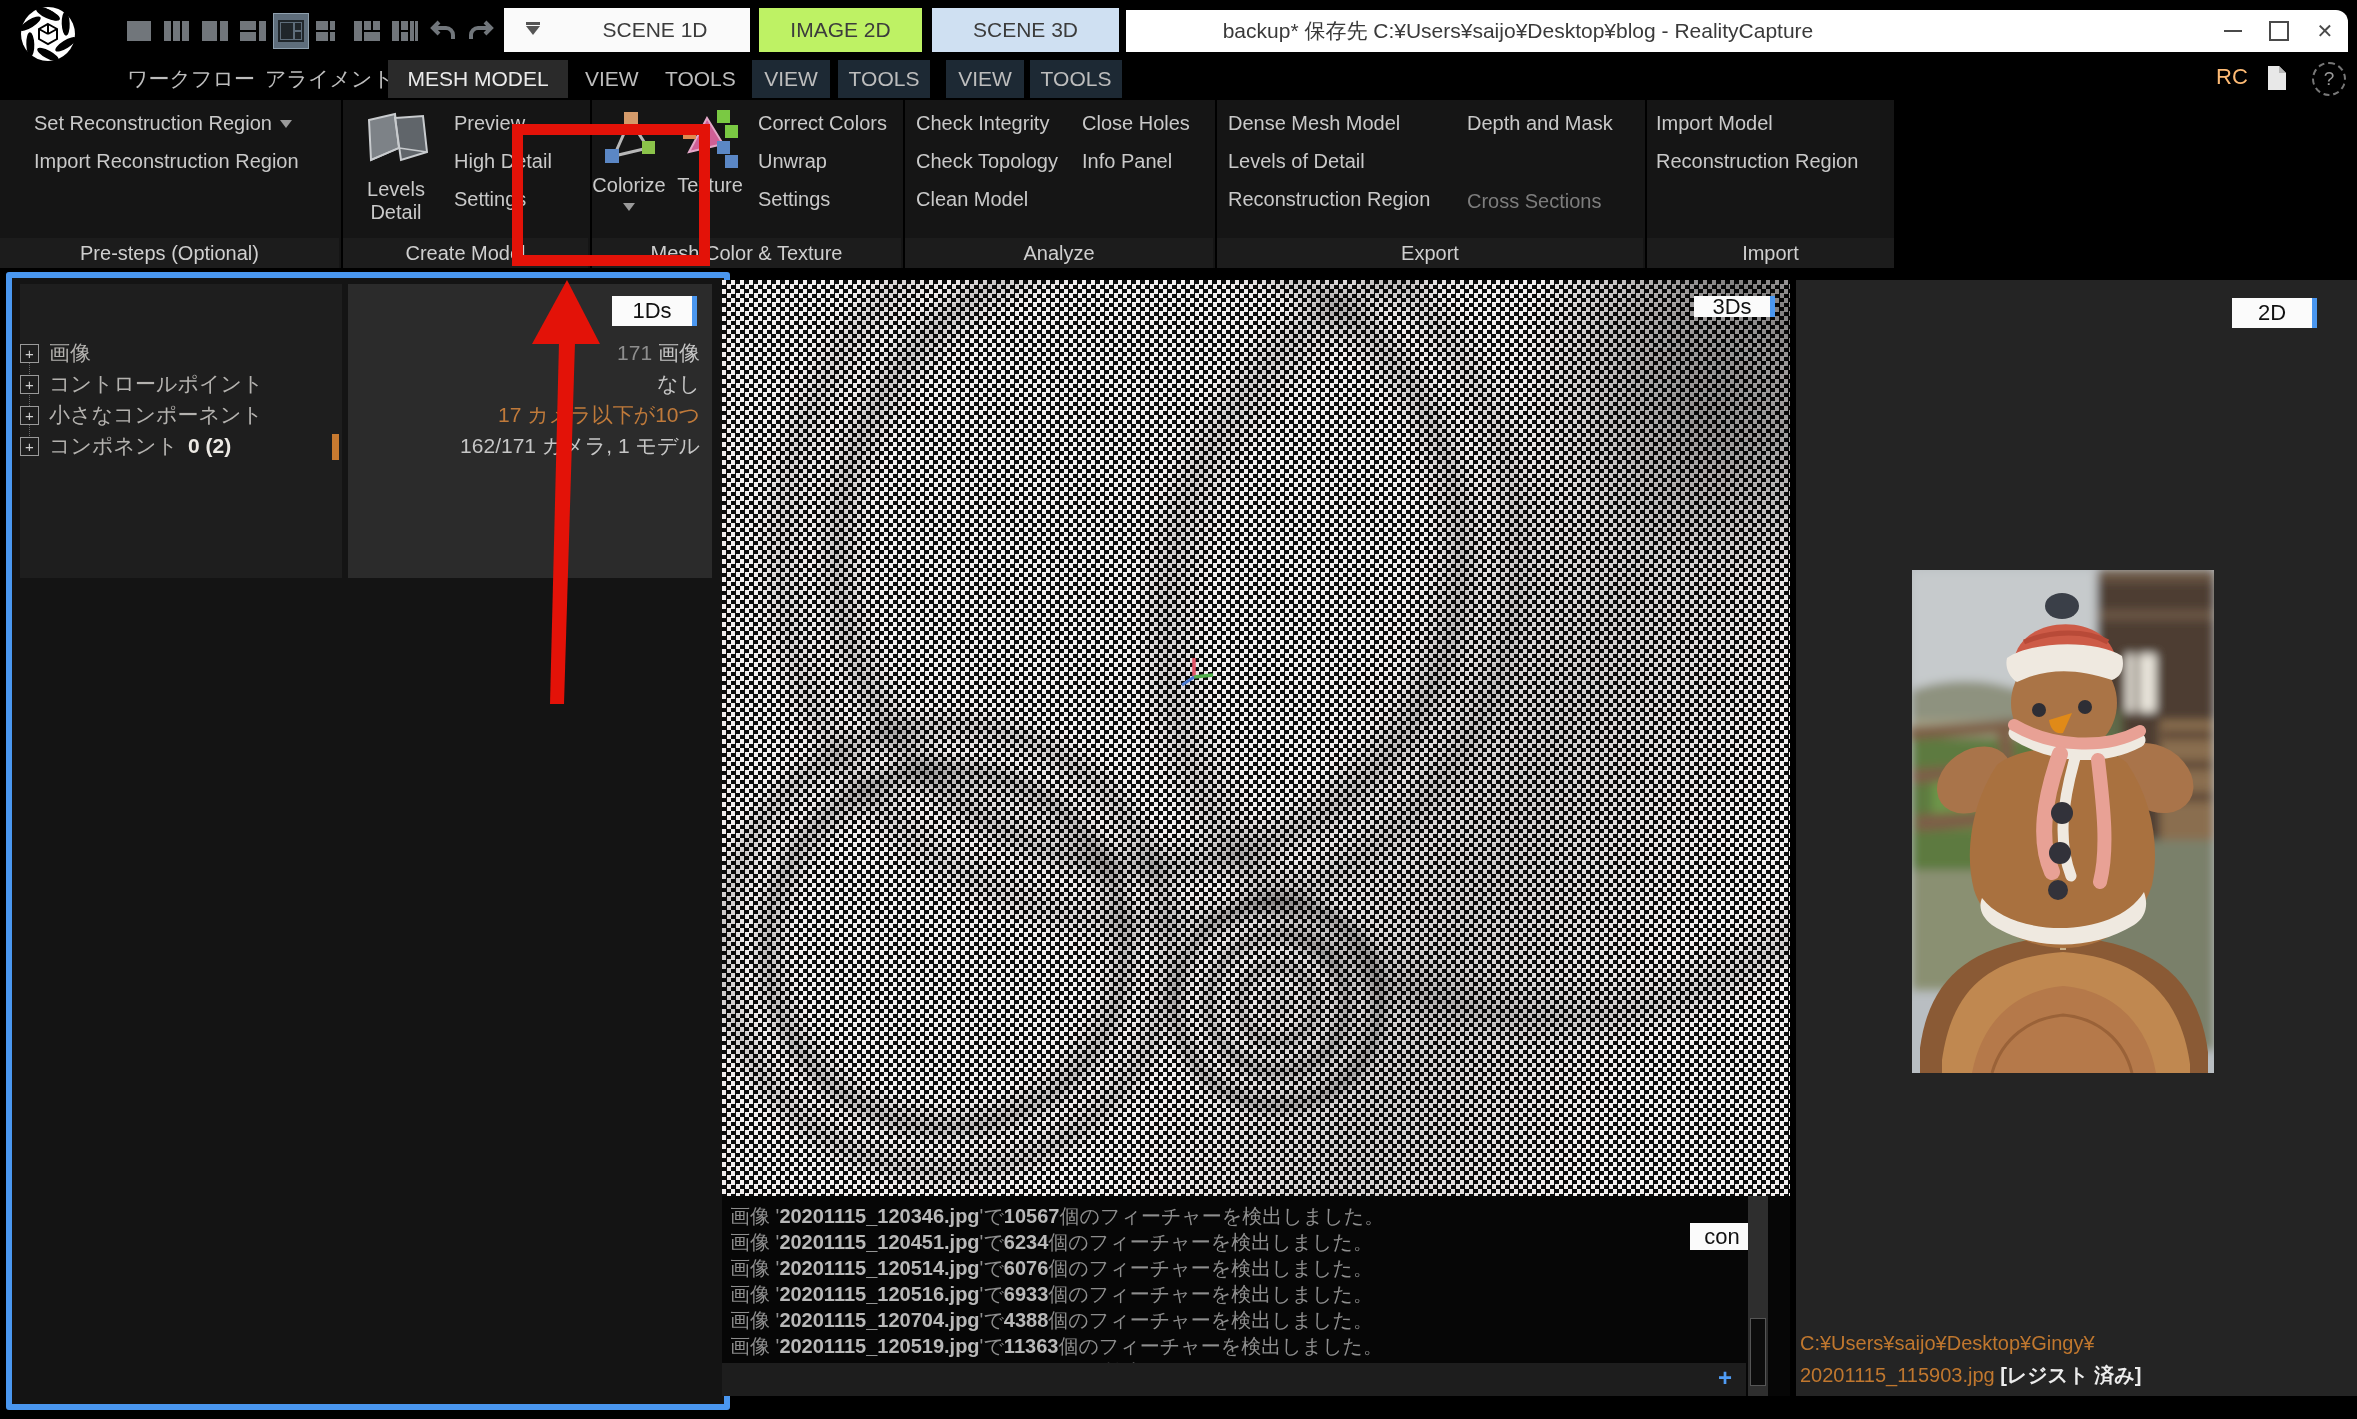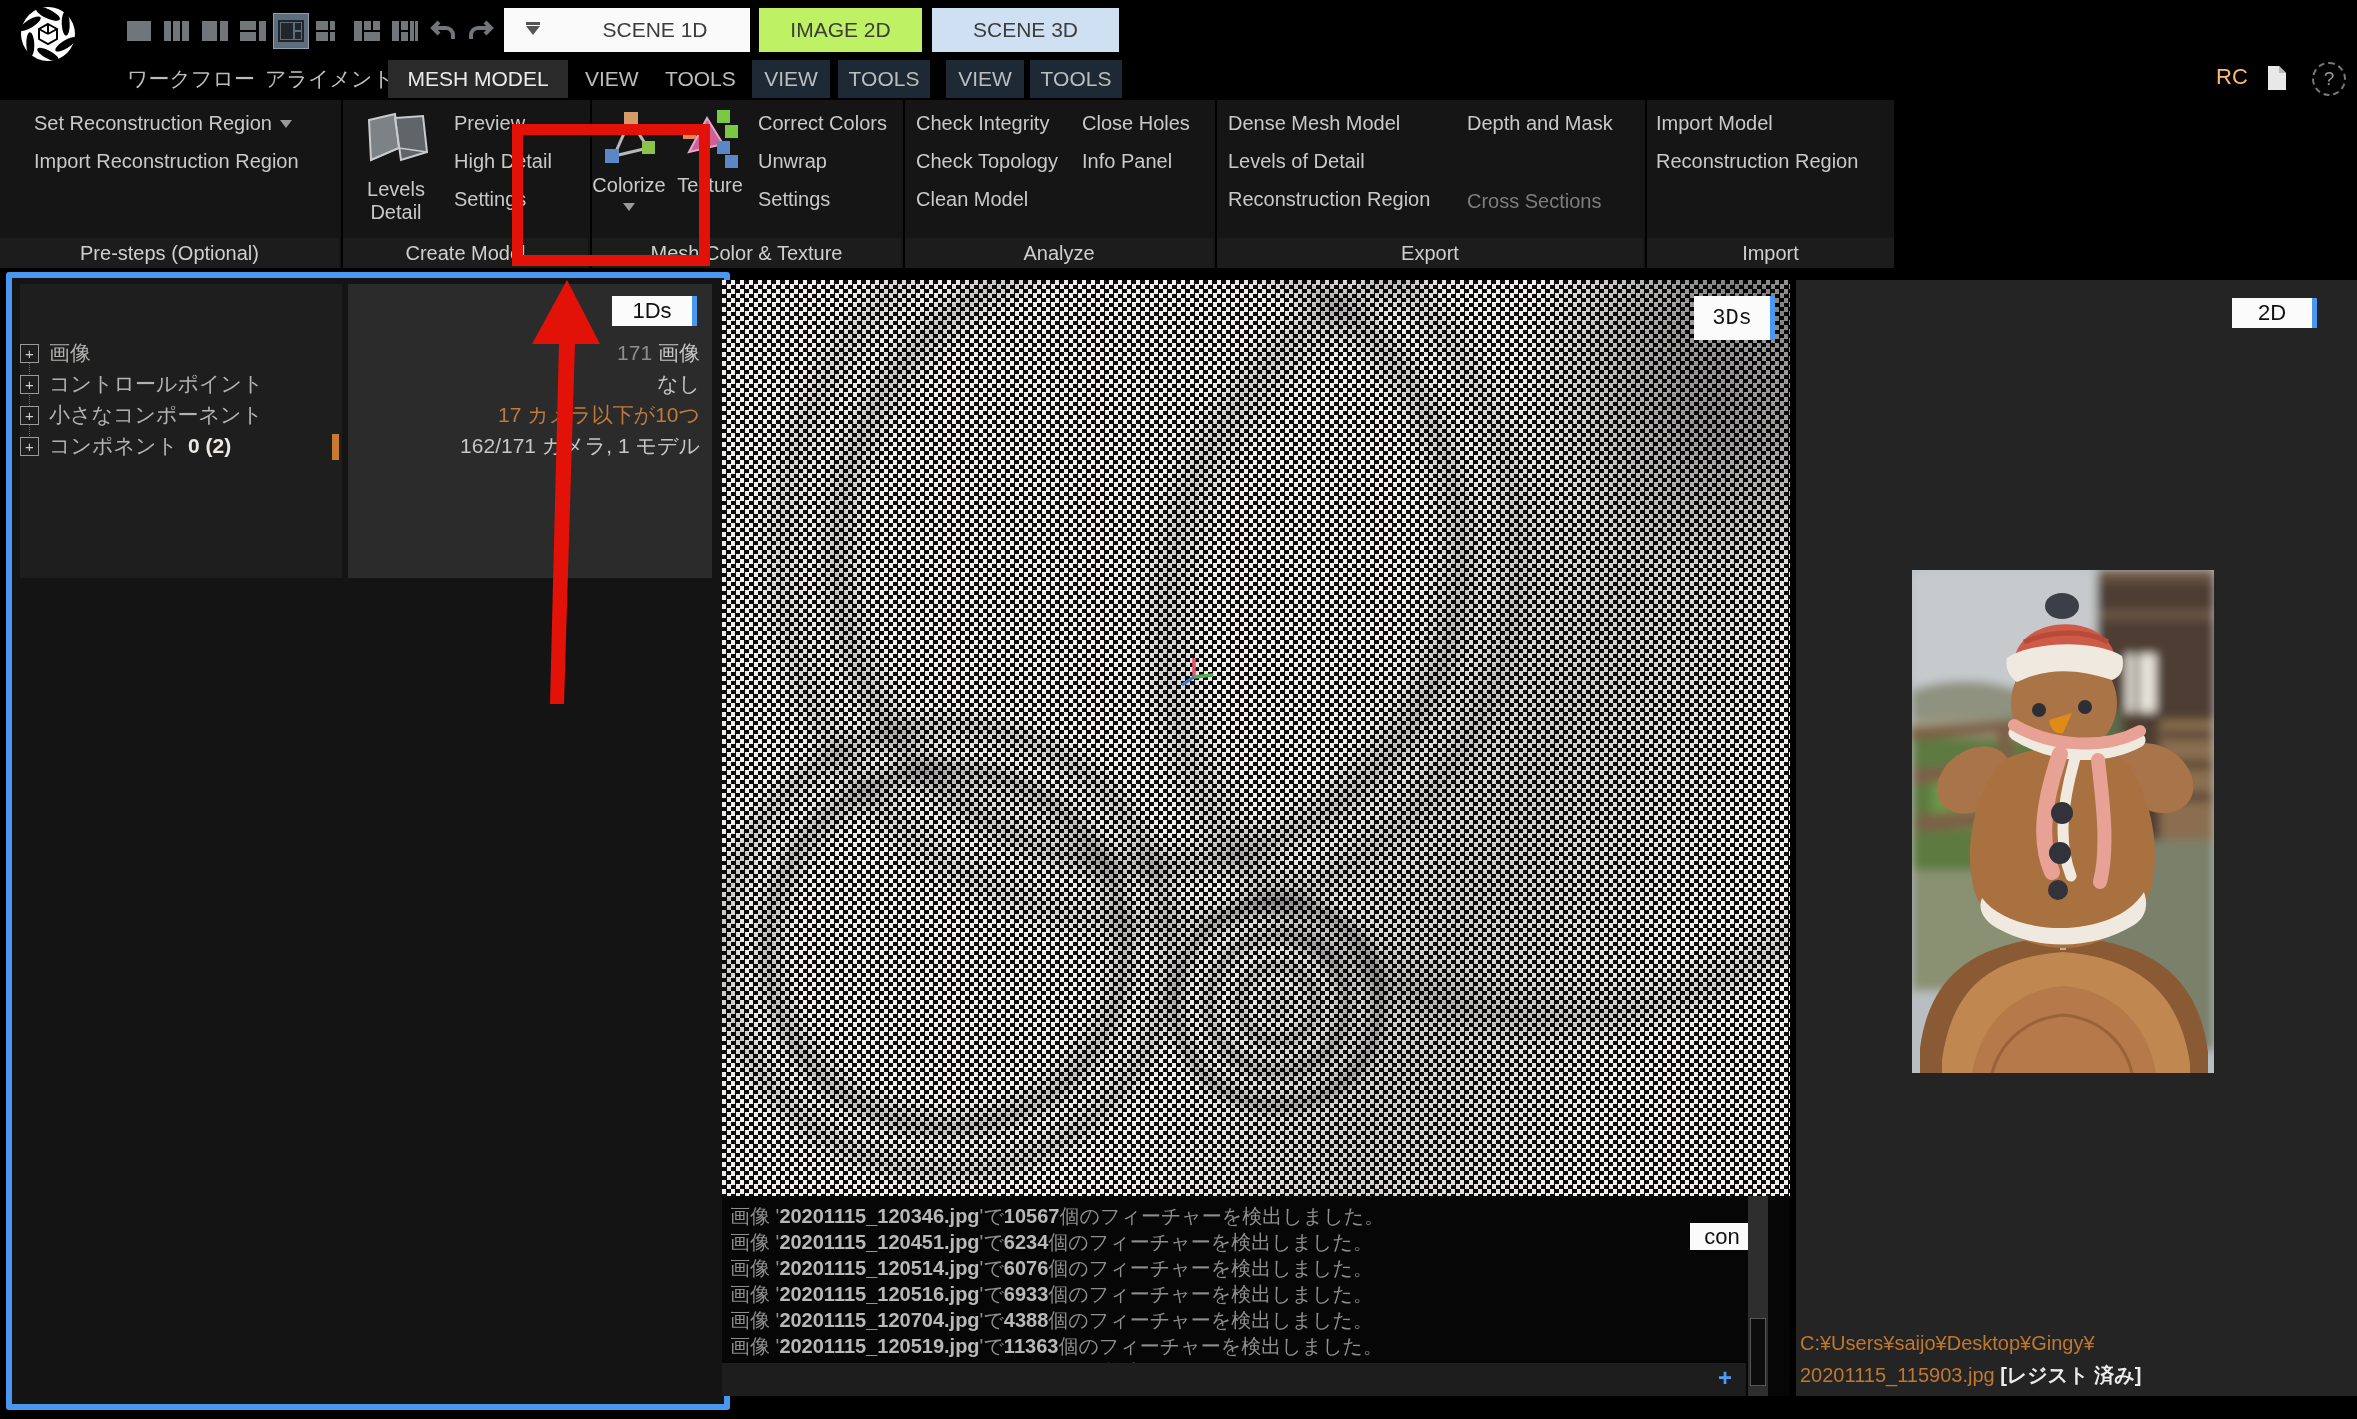--- a/index.html
+++ b/index.html
@@ -75,21 +75,21 @@
     background-image:conic-gradient(#0c0c0c 90deg,#f2eeee 90deg 180deg,#0c0c0c 180deg 270deg,#f2eeee 270deg);
     background-size:9px 9px;}
   #moire{left:0;top:0;width:1068px;height:916px;
     background:
       radial-gradient(circle 190px at 52% 79%, rgba(0,0,0,.10) 6%, transparent 12%, rgba(0,0,0,.20) 20%, transparent 27%, rgba(0,0,0,.22) 36%, transparent 44%, rgba(0,0,0,.24) 54%, transparent 61%),
       radial-gradient(circle 320px at 21% 73%, transparent 48%, rgba(0,0,0,.22) 56%, transparent 62%, rgba(0,0,0,.16) 70%, transparent 76%),
       radial-gradient(circle 520px at 40% 30%, transparent 54%, rgba(0,0,0,.18) 60%, transparent 65%, rgba(0,0,0,.12) 71%, transparent 76%),
       radial-gradient(circle 600px at 78% 38%, transparent 58%, rgba(0,0,0,.15) 65%, transparent 70%),
       radial-gradient(circle 420px at 97% 8%, rgba(0,0,0,.28) 20%, transparent 55%),
       linear-gradient(115deg, transparent 55%, rgba(0,0,0,.14) 70%, transparent 85%);}
-  #badge-3ds{left:1694px;top:296px;width:76px;height:44px;font-family:Liberation Mono, monospace;}
+  #badge-3ds{left:1694px;top:296px;width:76px;height:21px;}
 
   
   #log-panel{left:722px;top:1196px;width:1068px;height:200px;background:#060606;overflow:hidden;}
   .log-line{position:absolute;left:8px;white-space:nowrap;color:#8e8e8e;font-size:20px;}
   .log-line .hl{color:#b8b8b8;font-weight:bold;}
   #log-strip{left:722px;top:1363px;width:1024px;height:33px;background:#1d1d1d;z-index:5;}
   #badge-con{left:1690px;top:1223px;width:64px;height:27px;z-index:6;}
   #log-scrollbar{left:1748px;top:1196px;width:20px;height:200px;background:#2e2e2e;z-index:6;}
   #log-thumb{left:2px;top:122px;width:14px;height:66px;background:#0c0c0c;border:1px solid #555;position:absolute;}
   #log-plus{left:1718px;top:1364px;color:#4f9cf5;font-size:24px;font-weight:bold;z-index:6;}
@@ -206,20 +206,30 @@
   <div id="tab-scene1d" class="tab abs">
       <span>SCENE 1D</span>
     </div>
   <div id="tab-image2d" class="tab abs">
       <span>IMAGE 2D</span>
     </div>
   <div id="tab-scene3d" class="tab abs">
       <span>SCENE 3D</span>
     </div>
 
+  <div id="titlebar" class="abs">
+    <div id="title-text">backup* 保存先 C:¥Users¥saijo¥Desktop¥blog - RealityCapture</div>
+    <div id="btn-min" class="win-btn">
+        <span></span>
+      </div>
+    <div id="btn-max" class="win-btn">
+        <span></span>
+      </div>
+    <div id="btn-close" class="win-btn">✕</div>
+  </div>
 
   <div class="menu-item abs" style="left:117px">ワークフロー</div>
   <div class="menu-item abs" style="left:255px">アライメント</div>
   <div id="menu-meshmodel" class="menu-item abs" style="left:388px;width:160px">MESH MODEL</div>
   <div class="menu-item abs" style="left:575px">VIEW</div>
   <div class="menu-item abs" style="left:655px">TOOLS</div>
   <div class="menu-item boxed abs" style="left:752px;width:58px">VIEW</div>
   <div class="menu-item boxed abs" style="left:838px;width:72px">TOOLS</div>
   <div class="menu-item boxed abs" style="left:946px;width:58px">VIEW</div>
   <div class="menu-item boxed abs" style="left:1030px;width:72px">TOOLS</div>

